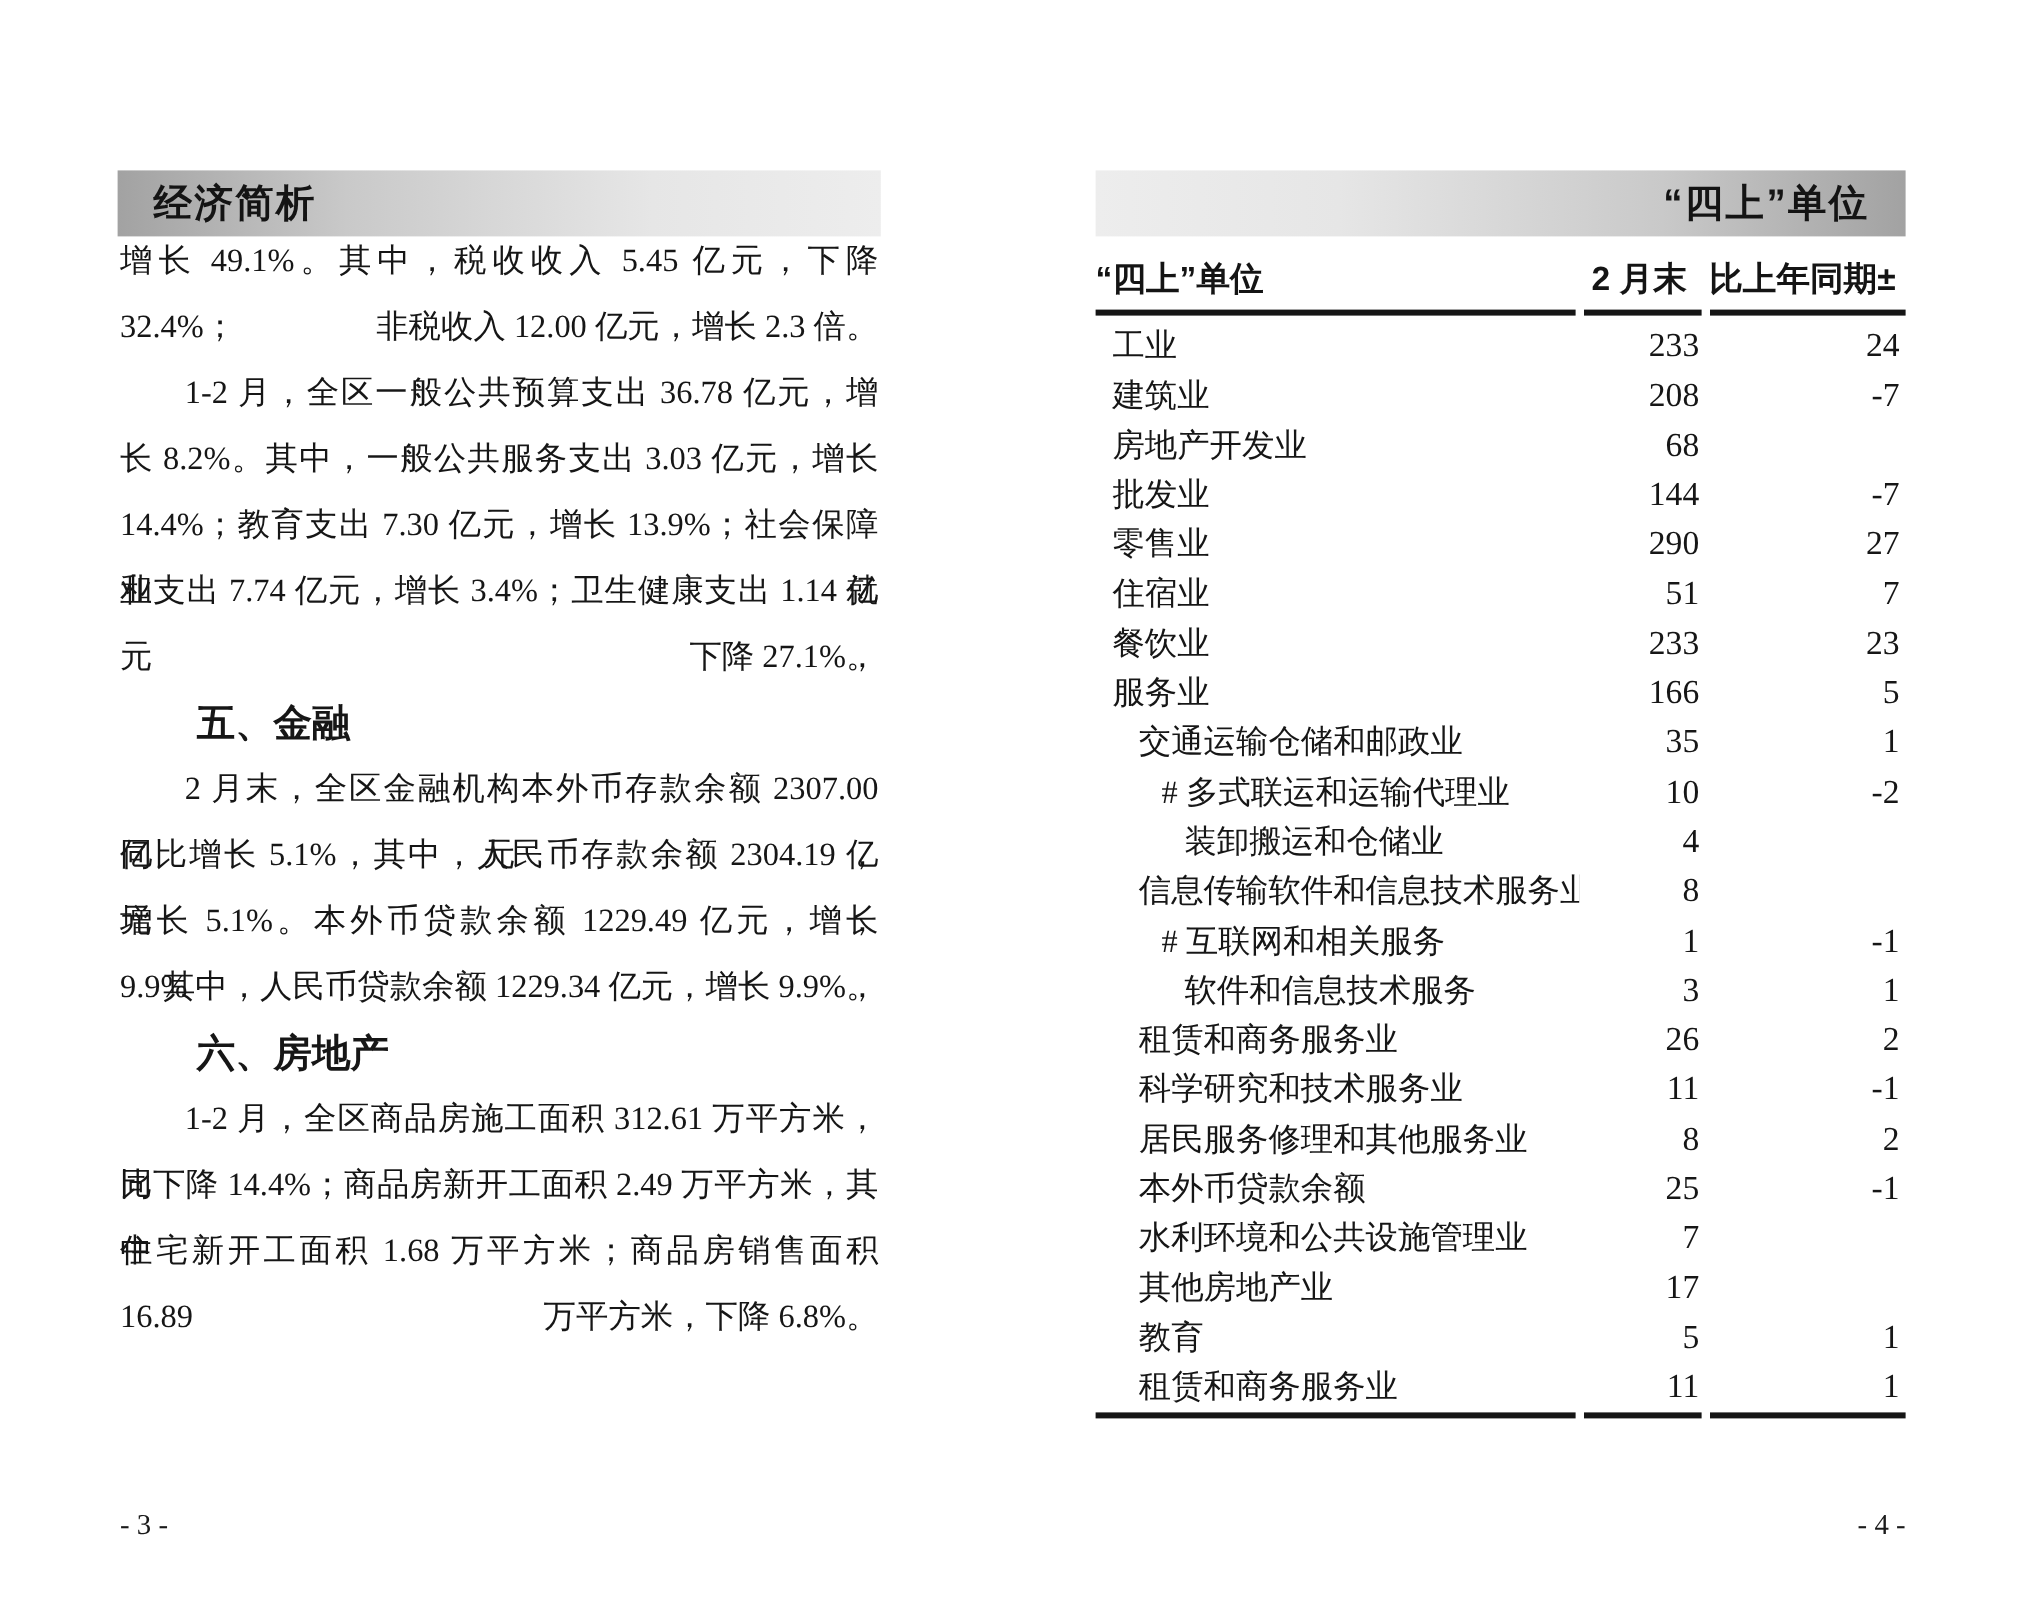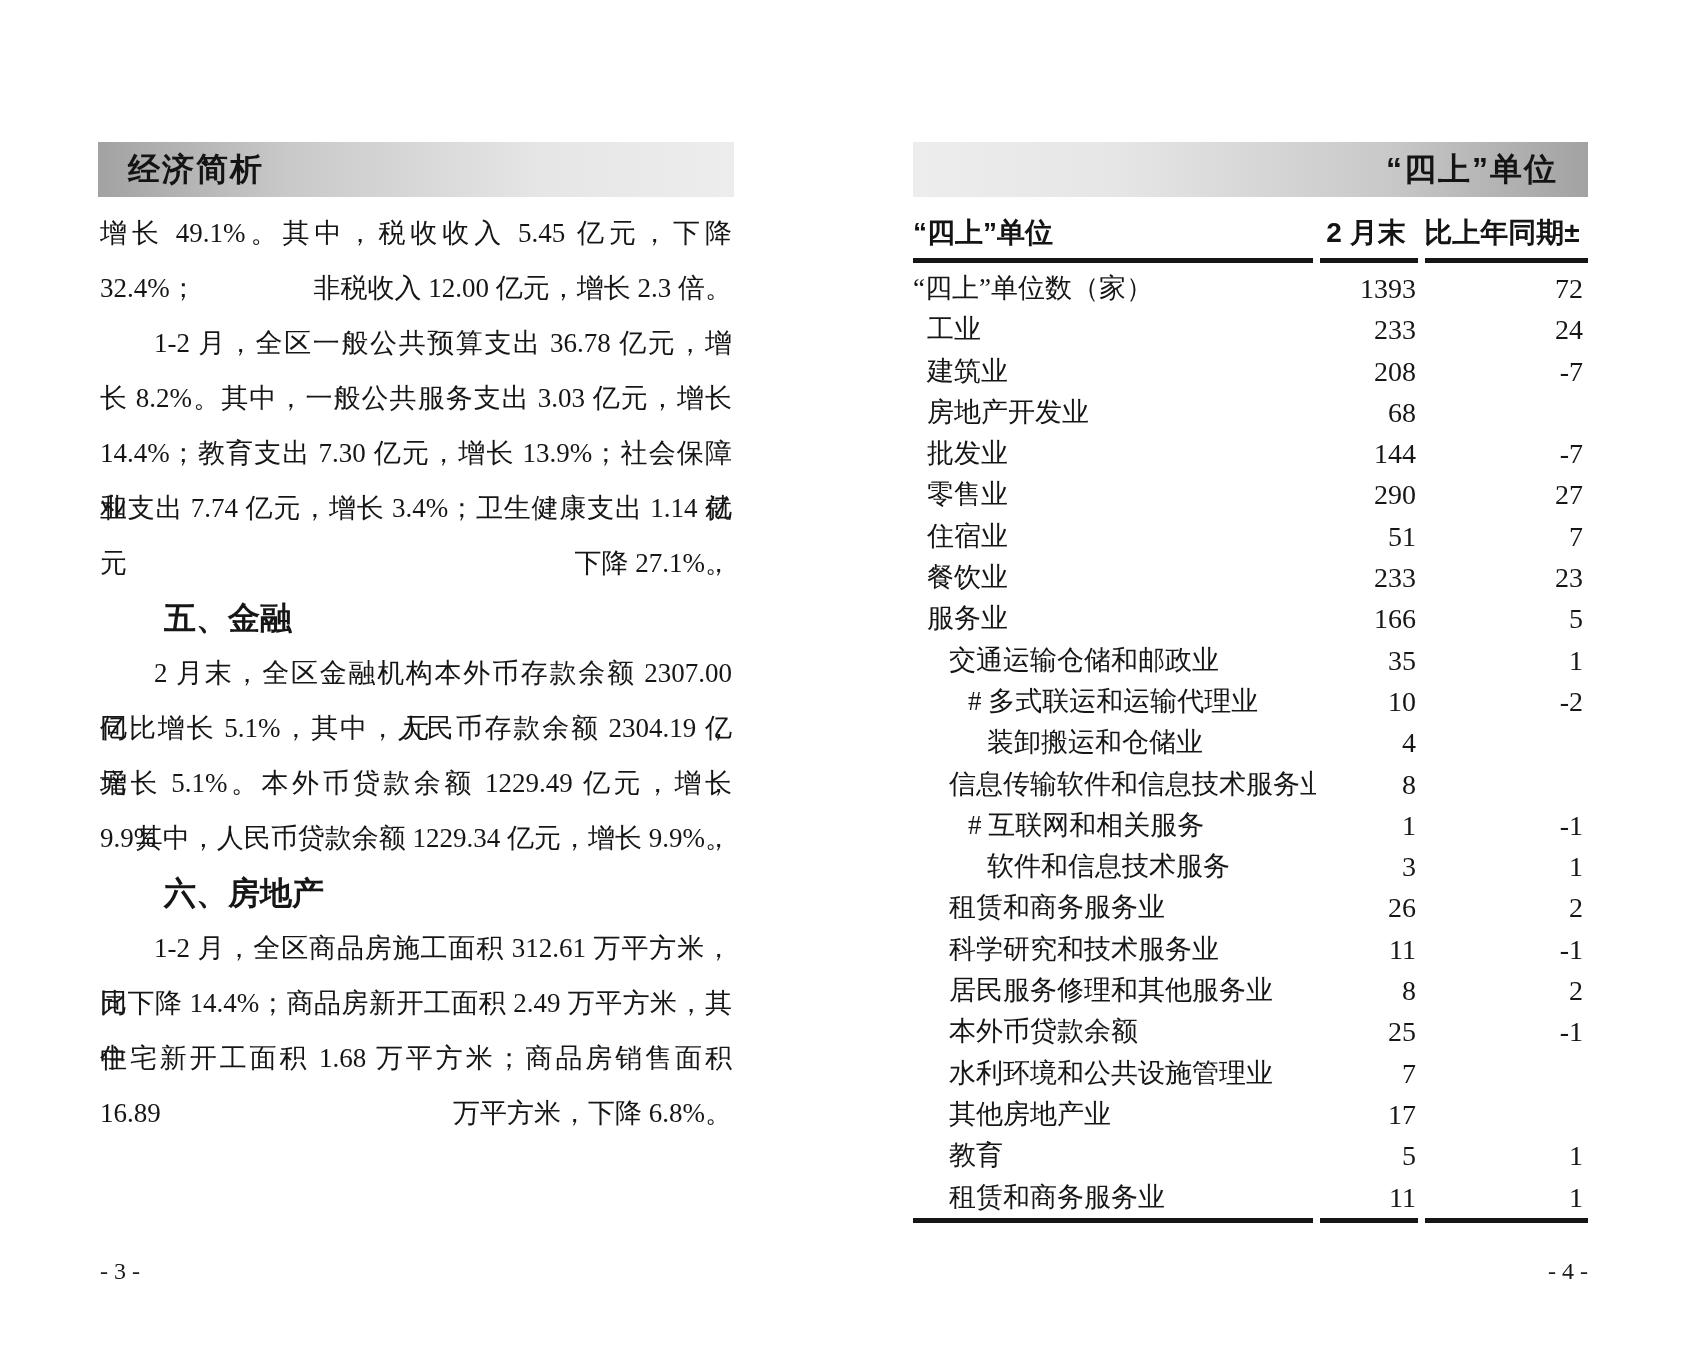--- a/index.html
+++ b/index.html
@@ -24,21 +24,21 @@
     padding-left:30px;box-sizing:border-box;
   }
   .band-right{
     left:913px;width:675px;
     background:linear-gradient(to left,#a2a2a2 0%,#c9c9c9 30%,#e6e6e6 70%,#ededed 100%);
     padding-right:30px;box-sizing:border-box;
     text-align:right;
   }
   
   .bodytext{
-    position:absolute;left:100px;top:206px;width:632px;
+    position:absolute;left:100px;top:190px;width:632px;
     font-size:27px;
   }
   .bodytext .line{
     height:55px;line-height:55px;
     white-space:nowrap;
   }
   .jl{text-align:justify;text-align-last:justify;white-space:normal !important;}
   .ll{text-align:right;}
   .ind{text-indent:2em;}
   .hd{font-weight:bold;text-indent:2em;font-size:32px;}
@@ -125,25 +125,20 @@
       </div>
 
       <div class="rule">
           <span class="s1"></span>
           <span class="s2"></span>
           <span class="s3"></span>
         </div>
 
       <div class="tbl-body">
         <div class="trow">
-            <div class="lab i0">“四上”单位数（家）</div>
-            <div class="v1">1393</div>
-            <div class="v2">72</div>
-          </div>
-        <div class="trow">
             <div class="lab i1">工业</div>
             <div class="v1">233</div>
             <div class="v2">24</div>
           </div>
         <div class="trow">
             <div class="lab i1">建筑业</div>
             <div class="v1">208</div>
             <div class="v2">-7</div>
           </div>
         <div class="trow">

